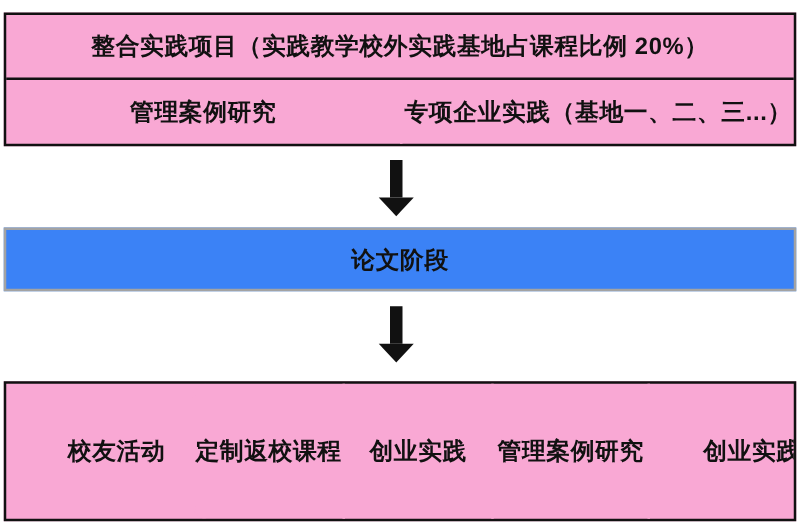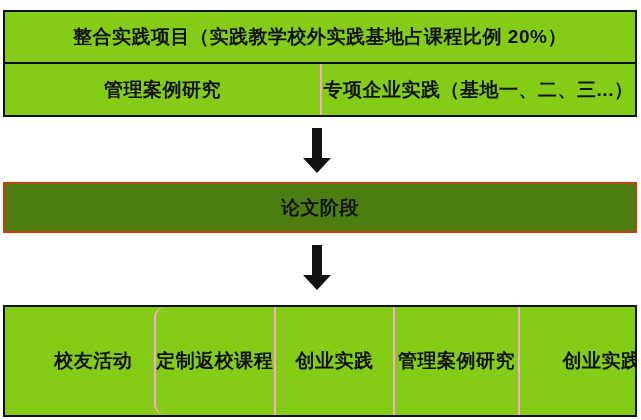--- a/index.html
+++ b/index.html
@@ -17,21 +17,21 @@
     overflow: hidden;
   }
   .tbl {
     position: absolute;
     left: 3px;
     width: 634px;
     border: 2px solid #111111;
     box-sizing: border-box;
     display: flex;
     flex-direction: column;
-    background: #84cc16;
+    background: #f9a8d4;
   }
   .row {
     display: flex;
     box-sizing: border-box;
   }
   .row + .row {
     border-top: 2px solid #111111;
   }
   .hdr-row {
     align-items: center;
@@ -50,26 +50,26 @@
   .hdr-text, .cell-text {
     font-size: 19px;
     font-weight: bold;
     white-space: nowrap;
     letter-spacing: 0.5px;
   }
   .box {
     position: absolute;
     left: 3px;
     width: 634px;
-    border: 2px solid #c2410c;
+    border: 2px solid #a3a3a3;
     box-sizing: border-box;
     display: flex;
     align-items: center;
     justify-content: center;
-    background: #4d7c0f;
+    background: #3b82f6;
   }
   .arrow {
     position: absolute;
     left: 303px;
     width: 28px;
     display: flex;
     flex-direction: column;
     align-items: center;
   }
   .arrow-shaft {

